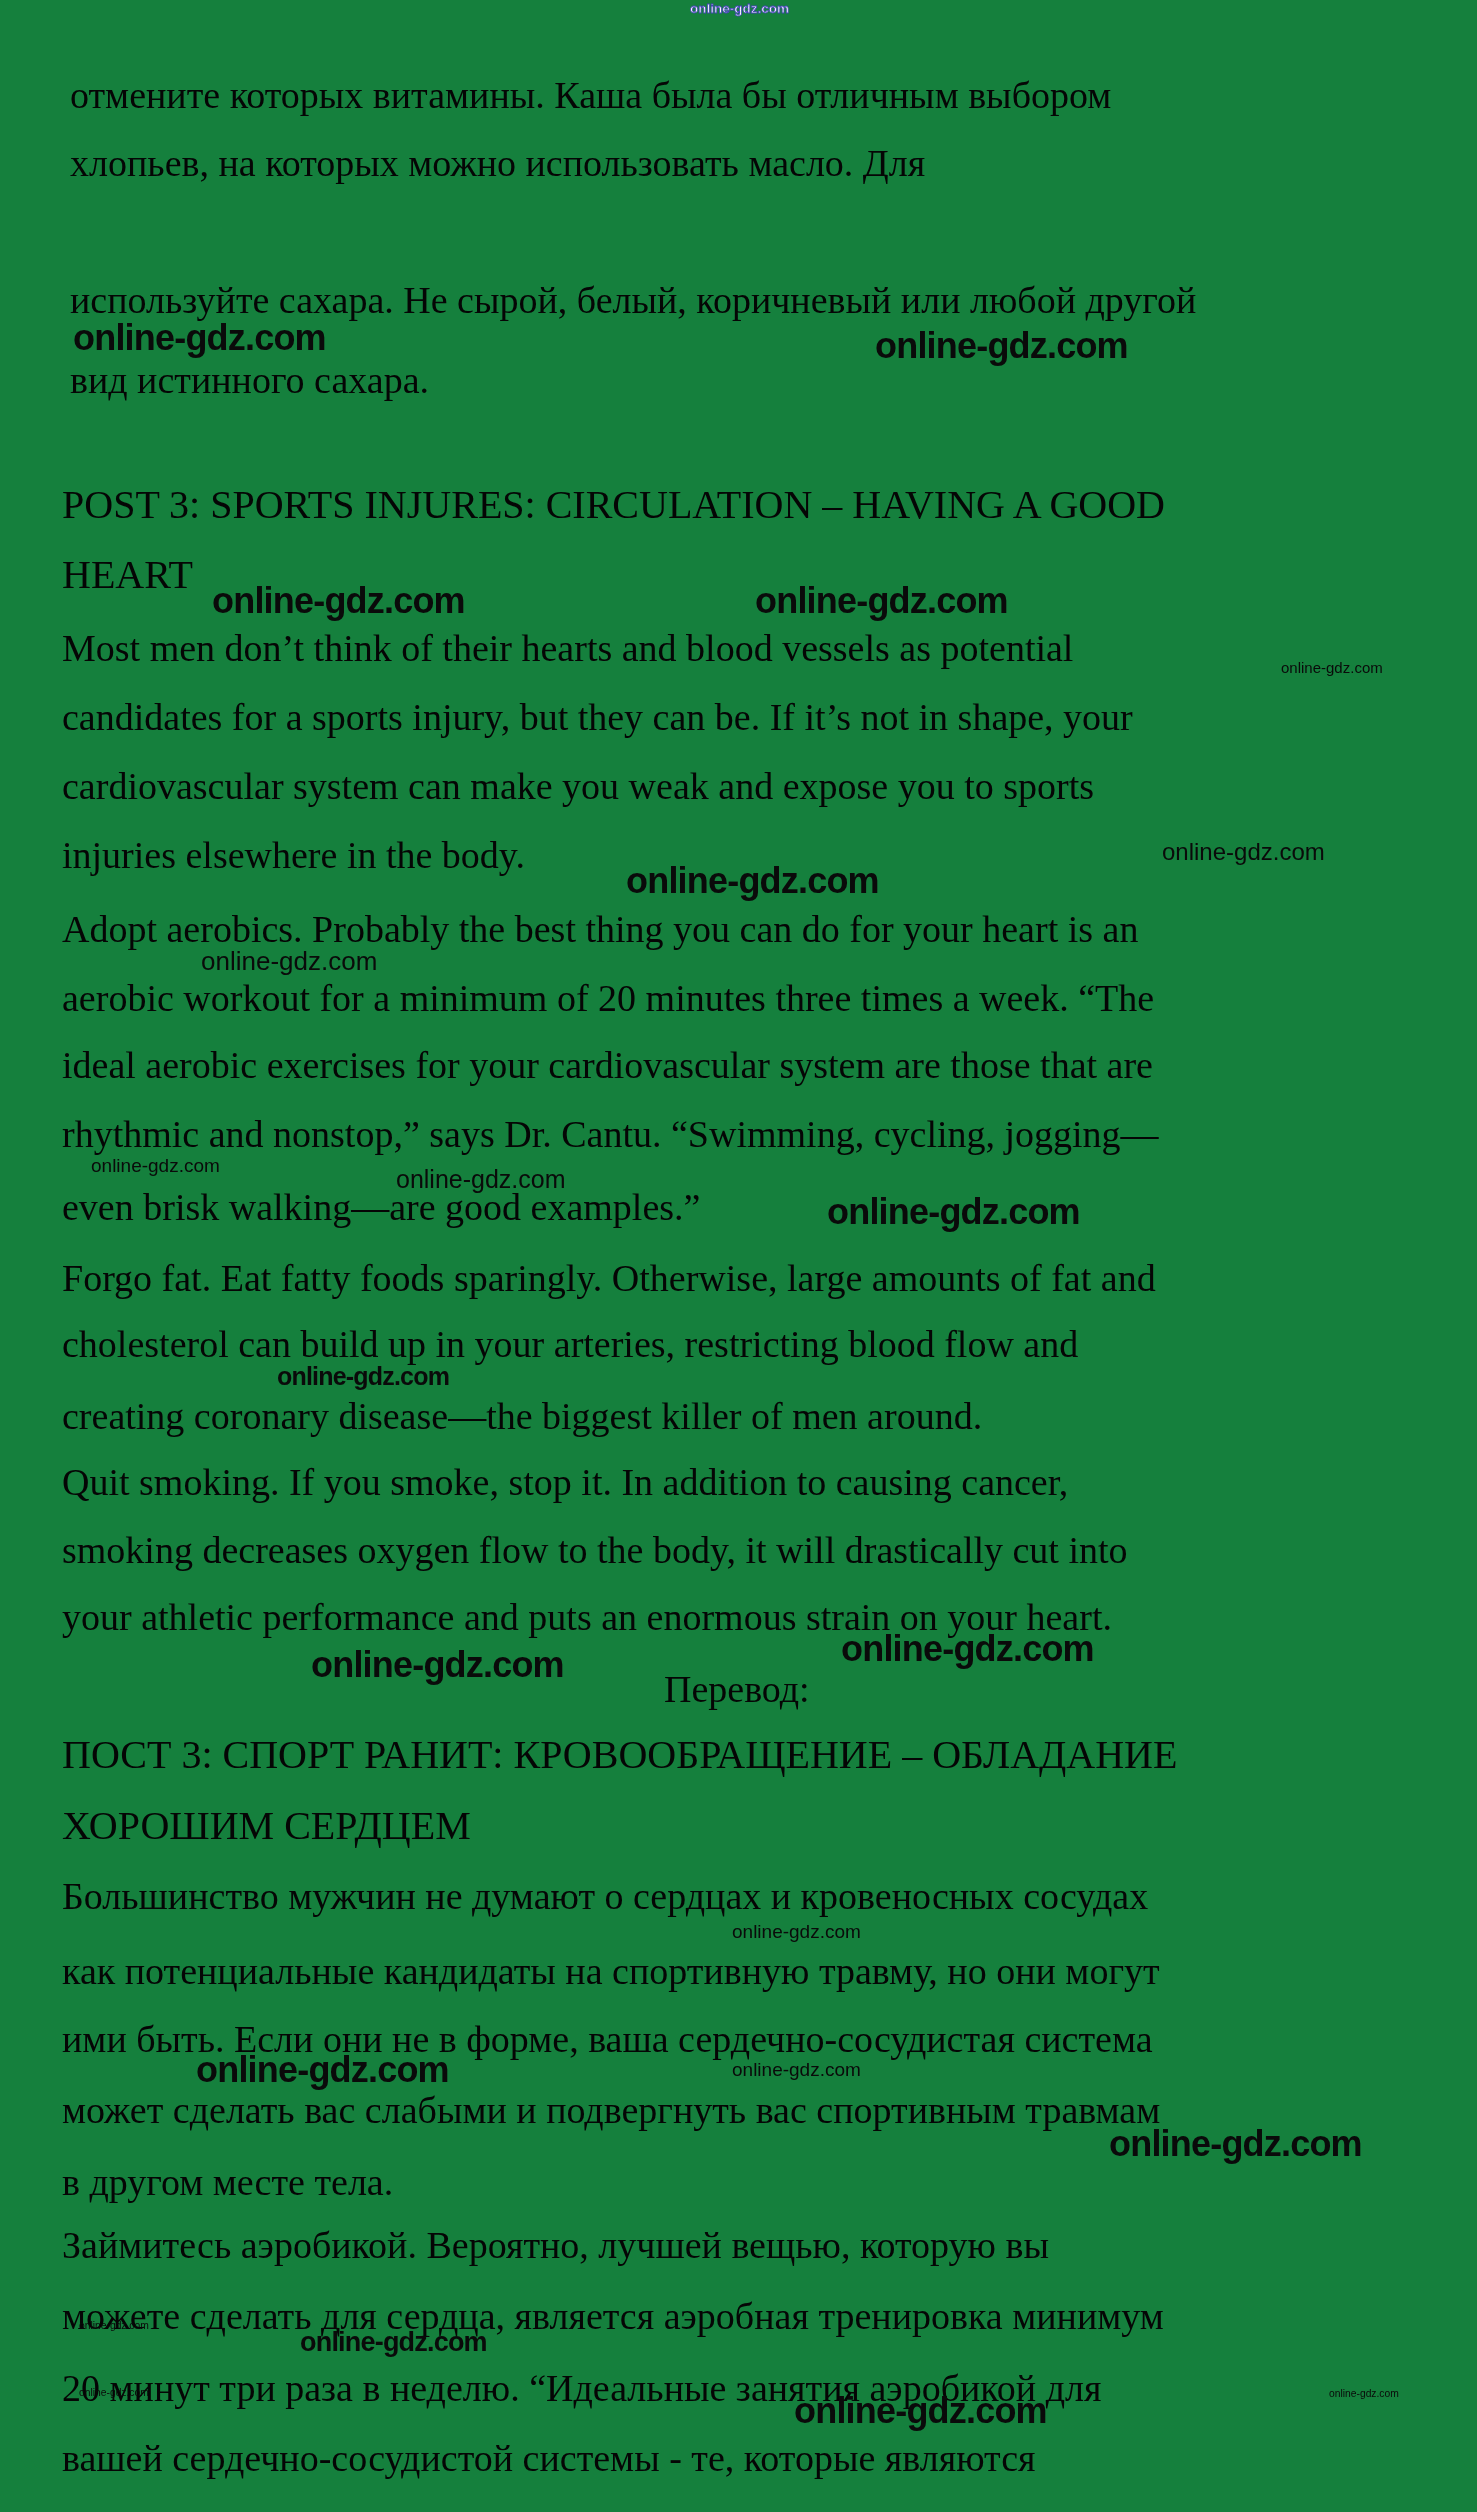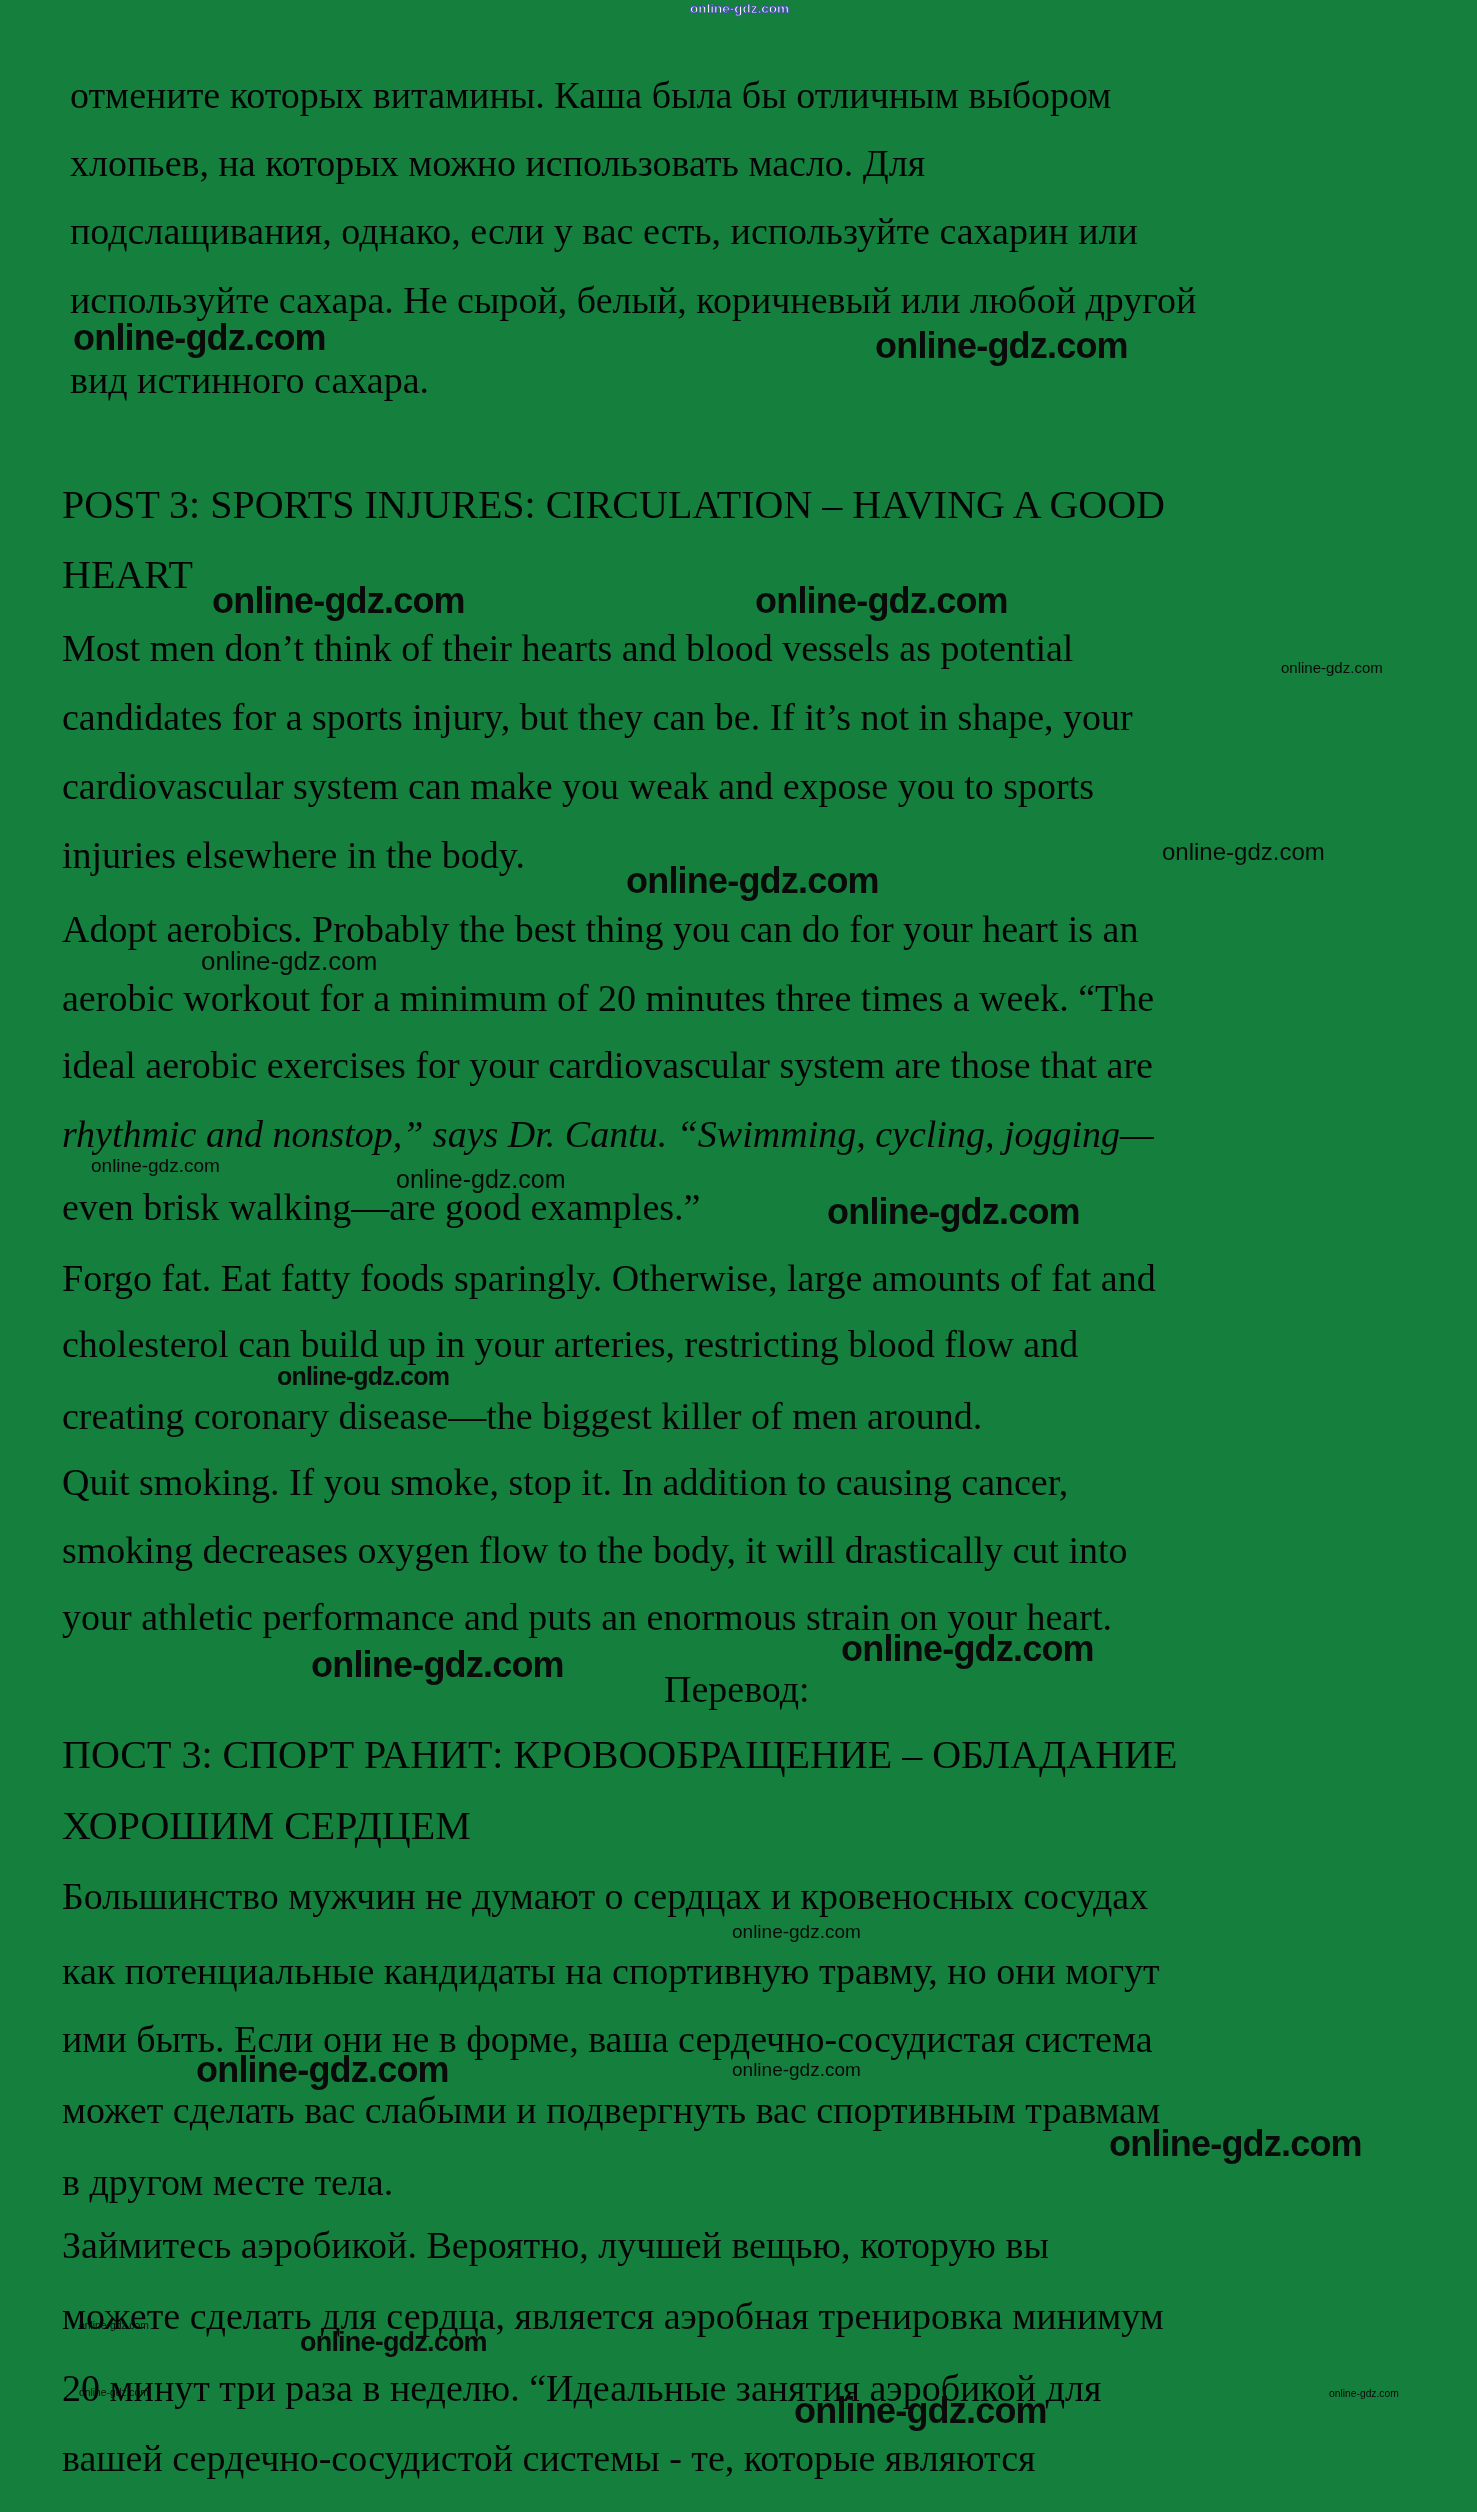--- a/index.html
+++ b/index.html
@@ -38,21 +38,20 @@
 </style>
 </head>
 <body>
 
 <div class="page">
 
   <span class="wm outline" style="left:690px; top:1.6px; font-size:13.5px;">online-gdz.com</span>
 
   <div class="line" style="left:70px; top:76px;">отмените которых витамины. Каша была бы отличным выбором</div>
   <div class="line" style="left:70px; top:144px;">хлопьев, на которых можно использовать масло. Для</div>
-  <div class="line" style="left:70px; top:212px;">подслащивания, однако, если у вас есть, используйте сахарин или</div>
   <div class="line" style="left:70px; top:281px;">используйте сахара. Не сырой, белый, коричневый или любой другой</div>
   <span class="wm b" style="left:73px;   top:320px; font-size:36px;">online-gdz.com</span>
   <span class="wm b" style="left:875px; top:328px; font-size:36px;">online-gdz.com</span>
   <div class="line" style="left:70px; top:361px;">вид истинного сахара.</div>
 
   <div class="line heading" style="left:62px; top:485px;">POST 3: SPORTS INJURES: CIRCULATION – HAVING A GOOD</div>
   <div class="line heading" style="left:62px; top:555px;">HEART</div>
   <span class="wm b" style="left:212px; top:583px; font-size:36px;">online-gdz.com</span>
   <span class="wm b" style="left:755px; top:583px; font-size:36px;">online-gdz.com</span>
 
@@ -60,21 +59,21 @@
   <span class="wm" style="left:1281px; top:660px; font-size:15px;">online-gdz.com</span>
   <div class="line" style="left:62px; top:767px;">cardiovascular system can make you weak and expose you to sports</div>
   <div class="line" style="left:62px; top:698px;">candidates for a sports injury, but they can be. If it’s not in shape, your</div>
   <div class="line" style="left:62px; top:836px;">injuries elsewhere in the body.</div>
   <span class="wm" style="left:1162px; top:840px; font-size:24px;">online-gdz.com</span>
   <span class="wm b" style="left:626px;  top:863px; font-size:36px;">online-gdz.com</span>
   <div class="line" style="left:62px; top:910px;">Adopt aerobics. Probably the best thing you can do for your heart is an</div>
   <span class="wm" style="left:201px; top:948px; font-size:26px;">online-gdz.com</span>
   <div class="line" style="left:62px; top:979px;">aerobic workout for a minimum of 20 minutes three times a week. “The</div>
   <div class="line" style="left:62px; top:1046px;">ideal aerobic exercises for your cardiovascular system are those that are</div>
-  <div class="line" style="left:62px; top:1115px;font-style:italic;">rhythmic and nonstop,” says Dr. Cantu. “Swimming, cycling, jogging—</div>
+  <div class="line" style="left:62px; top:1115px;">rhythmic and nonstop,” says Dr. Cantu. “Swimming, cycling, jogging—</div>
   <span class="wm" style="left:91px; top:1156px; font-size:19px;">online-gdz.com</span>
   <span class="wm" style="left:396px; top:1167px; font-size:25px;">online-gdz.com</span>
   <div class="line" style="left:62px; top:1188px;">even brisk walking—are good examples.”</div>
   <span class="wm b" style="left:827px; top:1194px; font-size:36px;">online-gdz.com</span>
   <div class="line" style="left:62px; top:1259px;">Forgo fat. Eat fatty foods sparingly. Otherwise, large amounts of fat and</div>
   <div class="line" style="left:62px; top:1325px;">cholesterol can build up in your arteries, restricting blood flow and</div>
   <span class="wm b" style="left:277px; top:1364px; font-size:25px;">online-gdz.com</span>
   <div class="line" style="left:62px; top:1397px;">creating coronary disease—the biggest killer of men around.</div>
   <div class="line" style="left:62px; top:1463px;">Quit smoking. If you smoke, stop it. In addition to causing cancer,</div>
   <div class="line" style="left:62px; top:1531px;">smoking decreases oxygen flow to the body, it will drastically cut into</div>

